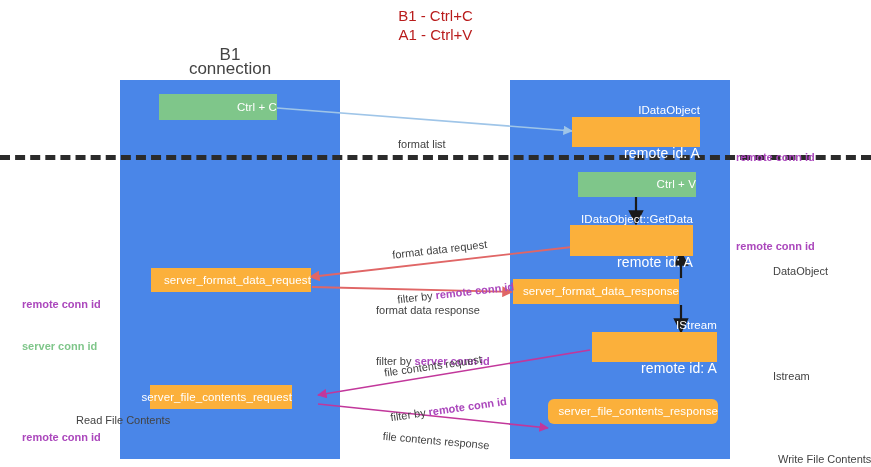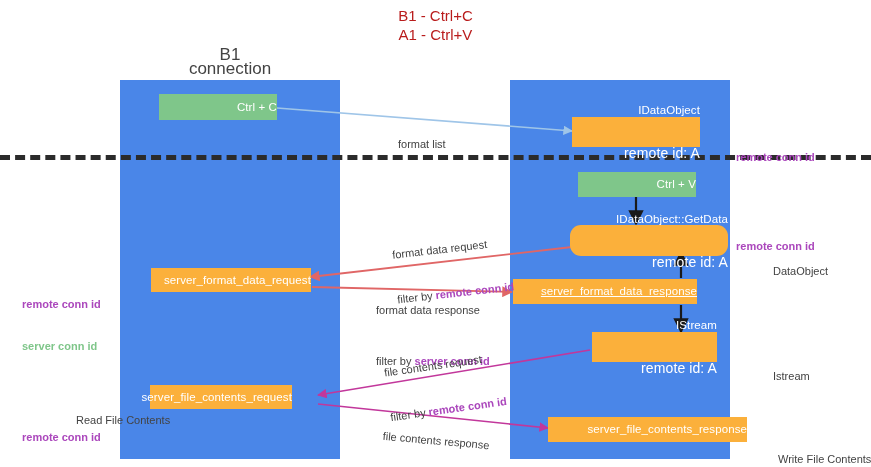--- a/index.html
+++ b/index.html
@@ -163,43 +163,43 @@
 
   <div class="node orange" style="left:572px; top:117px; width:128px; height:30px;">
     <span>IDataObject</span>
     <span class="l2">remote id: A</span>
   </div>
 
   <div class="node green" style="left:578px; top:172px; width:118px; height:25px;">
     <span>Ctrl + V</span>
   </div>
 
-  <div class="node orange" style="left:570px; top:225px; width:158px; height:31px;border-radius:11px;">
+  <div class="node orange" style="left:570px; top:225px; width:123px; height:31px;">
     <span>IDataObject::GetData</span>
     <span class="l2">remote id: A</span>
   </div>
 
   <div class="node orange" style="left:151px; top:268px; width:160px; height:24px;">
     <span>server_format_data_request</span>
   </div>
 
-  <div class="node orange" style="left:513px; top:279px; width:184px; height:25px;text-decoration:underline;">
+  <div class="node orange" style="left:513px; top:279px; width:166px; height:25px;">
     <span>server_format_data_response</span>
   </div>
 
   <div class="node orange" style="left:592px; top:332px; width:125px; height:30px;">
     <span>IStream</span>
     <span class="l2">remote id: A</span>
   </div>
 
   <div class="node orange" style="left:150px; top:385px; width:142px; height:24px;">
     <span>server_file_contents_request</span>
   </div>
 
-  <div class="node orange" style="left:548px; top:417px; width:199px; height:25px;">
+  <div class="node orange" style="left:548px; top:399px; width:170px; height:25px;border-radius:6px;">
     <span>server_file_contents_response</span>
   </div>
 
   <div class="edge-label" style="left:398px; top:101px;margin-top:36px;">format list</div>
 
   <div class="edge-label" style="left:388px; top:218px; transform: rotate(-6.5deg);">
     <div>format data request</div>
     <div><span>filter by </span><span class="pk">remote conn id</span></div>
   </div>
 

